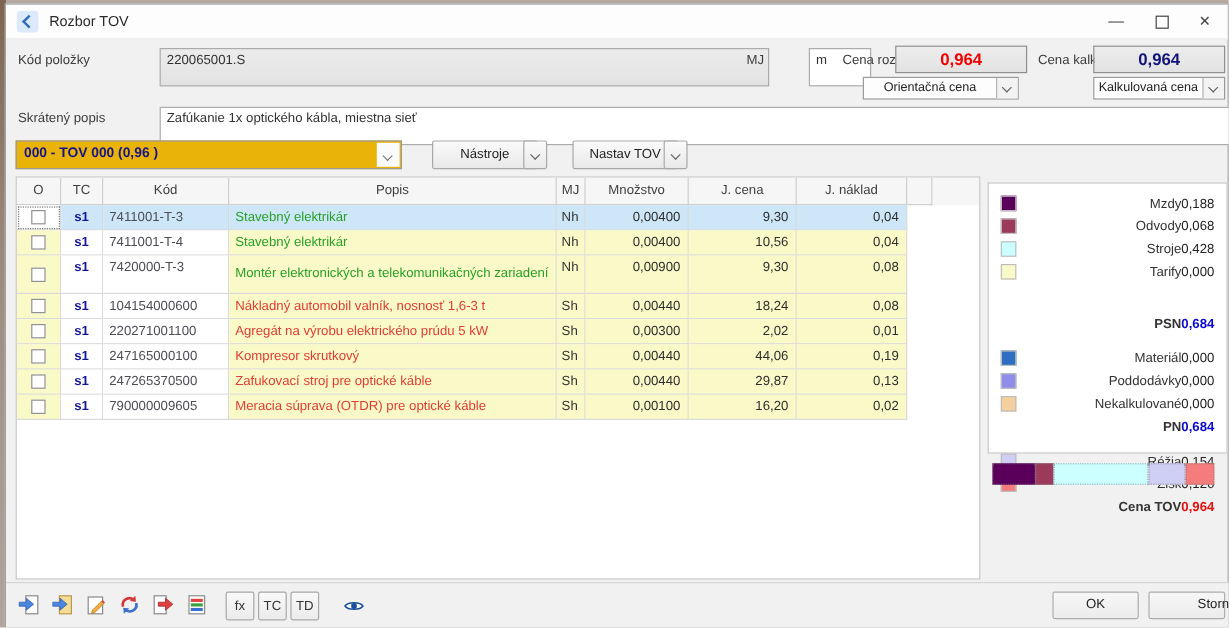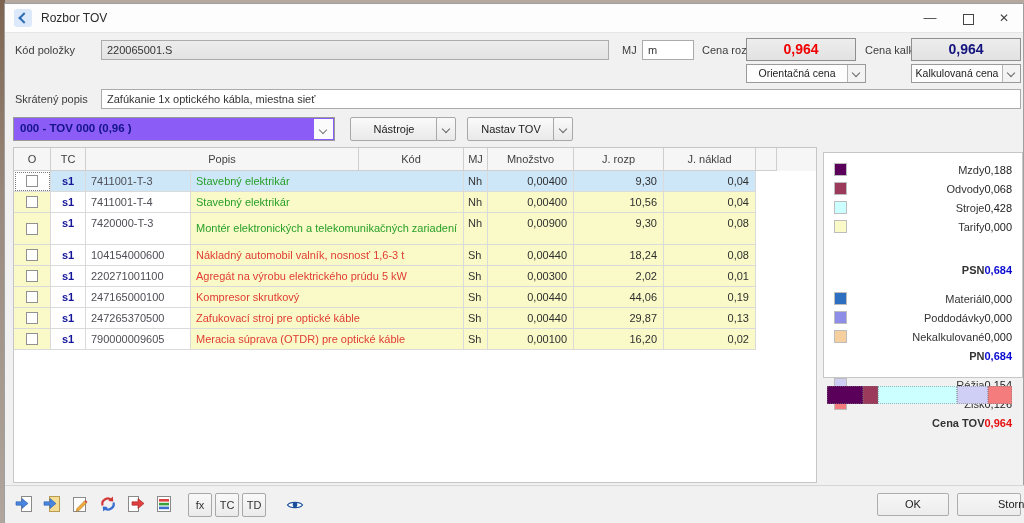--- a/index.html
+++ b/index.html
@@ -14,36 +14,36 @@
   .back-btn{position:absolute;left:9px;top:5px;width:18px;height:18px;background:#dbe9fa;border-radius:3px;cursor:pointer;}
   .back-btn .chev{position:absolute;left:6px;top:5px;width:6px;height:6px;border-left:2px solid #2f6db5;border-bottom:2px solid #2f6db5;transform:rotate(45deg);}
   .win-title{position:absolute;left:36px;top:7px;font-size:12px;color:#2b2b2b;}
   .winctl{position:absolute;top:0;width:34px;height:28px;text-align:center;line-height:28px;color:#444;cursor:pointer;}
   .winctl.min{right:76px;font-size:13px;}
   .winctl.max{right:38px;}
   .winctl.max .sq{display:inline-block;width:9px;height:9px;border:1px solid #444;vertical-align:middle;}
   .winctl.close{right:2px;font-size:12px;}
   
   .lbl{position:absolute;color:#3c3c3c;text-align:right;}
-  .field{position:absolute;height:20px;box-sizing:border-box;border:1px solid #ababab;background:#fff;line-height:18px;padding:0 5px;color:#333;}
+  .field{position:absolute;height:32px;box-sizing:border-box;border:1px solid #ababab;background:#fff;line-height:18px;padding:0 5px;color:#333;margin-left:32px;}
   .field.ro{background:linear-gradient(#ececec,#e3e3e3);}
   .price-box{position:absolute;height:23px;box-sizing:border-box;border:1px solid #8f8f8f;background:linear-gradient(#ededed,#e2e2e2);text-align:center;line-height:21px;font-size:14px;font-weight:bold;}
   .price-box.red{color:#f00000;}
   .price-box.blue{color:#13137e;}
   .mini-select{position:absolute;height:19px;box-sizing:border-box;border:1px solid #9a9a9a;background:#fdfdfd;font-size:10.5px;cursor:pointer;}
   .mini-select .txt{position:absolute;left:0;right:18px;text-align:center;line-height:17px;color:#222;}
   .mini-select .dd{position:absolute;right:0;top:0;bottom:0;width:17px;border-left:1px solid #b5b5b5;background:#f3f3f3;}
   .chev-down{position:absolute;left:5px;top:5px;width:5px;height:5px;border-left:1.6px solid #666;border-bottom:1.6px solid #666;transform:rotate(-45deg);}
   
-  .combo{position:absolute;left:8px;top:113px;width:322px;height:24px;box-sizing:border-box;border:1px solid #9a9a9a;background:#8b5cf6;cursor:pointer;}
+  .combo{position:absolute;left:8px;top:113px;width:322px;height:24px;box-sizing:border-box;border:1px solid #9a9a9a;background:#eab308;cursor:pointer;}
   .combo .txt{position:absolute;left:6px;top:4px;font-weight:bold;color:#13138a;font-size:11.5px;}
   .combo .dd{position:absolute;right:1px;top:1px;bottom:1px;width:19px;background:#fbfbfb;}
   .combo .dd .chev-down{left:6px;top:8px;border-color:#777;}
   .split-btn{position:absolute;top:113px;height:24px;}
-  .split-btn .main{position:absolute;left:4px;top:0;height:24px;box-sizing:border-box;border:1px solid #a8a8a8;border-radius:2px;background:linear-gradient(#fafafa,#e9e9e9);text-align:center;line-height:22px;color:#222;cursor:pointer;}
+  .split-btn .main{position:absolute;left:14px;top:0;height:24px;box-sizing:border-box;border:1px solid #a8a8a8;border-radius:2px;background:linear-gradient(#fafafa,#e9e9e9);text-align:center;line-height:22px;color:#222;cursor:pointer;}
   .split-btn .arrow{position:absolute;top:0;height:24px;width:20px;box-sizing:border-box;border:1px solid #a8a8a8;border-radius:2px;background:linear-gradient(#fafafa,#e9e9e9);cursor:pointer;}
   .split-btn .arrow .chev-down{left:6px;top:8px;}
   
   #grid{position:absolute;left:8px;top:143px;width:804px;height:336px;background:#fff;border:1px solid #c6c6c6;box-sizing:border-box;overflow:hidden;}
   .hrow{display:flex;height:23px;background:#f6f6f6;}
   .hcell{box-sizing:border-box;border-right:1px solid #cfcfcf;border-bottom:1px solid #cfcfcf;text-align:center;line-height:22px;color:#3f3f3f;}
   .drow{display:flex;height:21px;}
   .drow.tall{height:32px;}
   .dcell{box-sizing:border-box;border-right:1px solid #dadada;border-bottom:1px solid #dadada;background:#fafac8;overflow:hidden;line-height:20px;}
   .dcell.white{background:#fff;}
@@ -91,21 +91,21 @@
       <div class="winctl max"><span class="sq"></span></div>
       <div class="winctl close">✕</div>
     </div>
 
     <div class="lbl" style="left:10px;top:40px;">Kód položky</div>
     <div class="field ro" style="left:96px;top:36px;width:508px;">220065001.S</div>
     <div class="lbl" style="left:617px;top:40px;">MJ</div>
     <div class="field" style="left:637px;top:36px;width:52px;">m</div>
     <div class="lbl" style="left:697px;top:40px;">Cena rozp.</div>
     <div class="price-box red" style="left:741px;top:34px;width:110px;">0,964</div>
-    <div class="mini-select" style="left:741px;top:60px;width:120px;">
+    <div class="mini-select" style="left:714px;top:60px;width:130px;">
       <span class="txt">Orientačná cena</span>
       <span class="dd">
           <span class="chev-down"></span>
         </span>
     </div>
     <div class="lbl" style="left:860px;top:40px;">Cena kalk.</div>
     <div class="price-box blue" style="left:906px;top:34px;width:110px;">0,964</div>
     <div class="mini-select" style="left:906px;top:60px;width:110px;">
       <span class="txt">Kalkulovaná cena</span>
       <span class="dd">
@@ -132,25 +132,25 @@
       <div class="main" style="width:88px;">Nastav TOV</div>
       <div class="arrow" style="left:90px;">
           <span class="chev-down"></span>
         </div>
     </div>
 
     <div id="grid">
       <div class="hrow" id="grid-head">
           <div class="hcell" style="width: 37px;">O</div>
           <div class="hcell" style="width: 35px;">TC</div>
+          <div class="hcell" style="width: 105px;">Kód</div>
           <div class="hcell" style="width: 273px;">Popis</div>
-          <div class="hcell" style="width: 105px;">Kód</div>
           <div class="hcell" style="width: 24px;">MJ</div>
           <div class="hcell" style="width: 86px;">Množstvo</div>
-          <div class="hcell" style="width: 90px;">J. rozp</div>
+          <div class="hcell" style="width: 90px;">J. cena</div>
           <div class="hcell" style="width: 92px;">J. náklad</div>
           <div class="hcell" style="width: 21px;"></div>
         </div>
       <div id="grid-body">
           <div class="drow selected">
             <div class="dcell ocell" style="width: 37px;">
               <span class="cb"></span>
             </div>
             <div class="dcell white tc-cell" style="width: 35px;">s1</div>
             <div class="dcell white kod-cell" style="width: 105px;">7411001-T-3</div>

